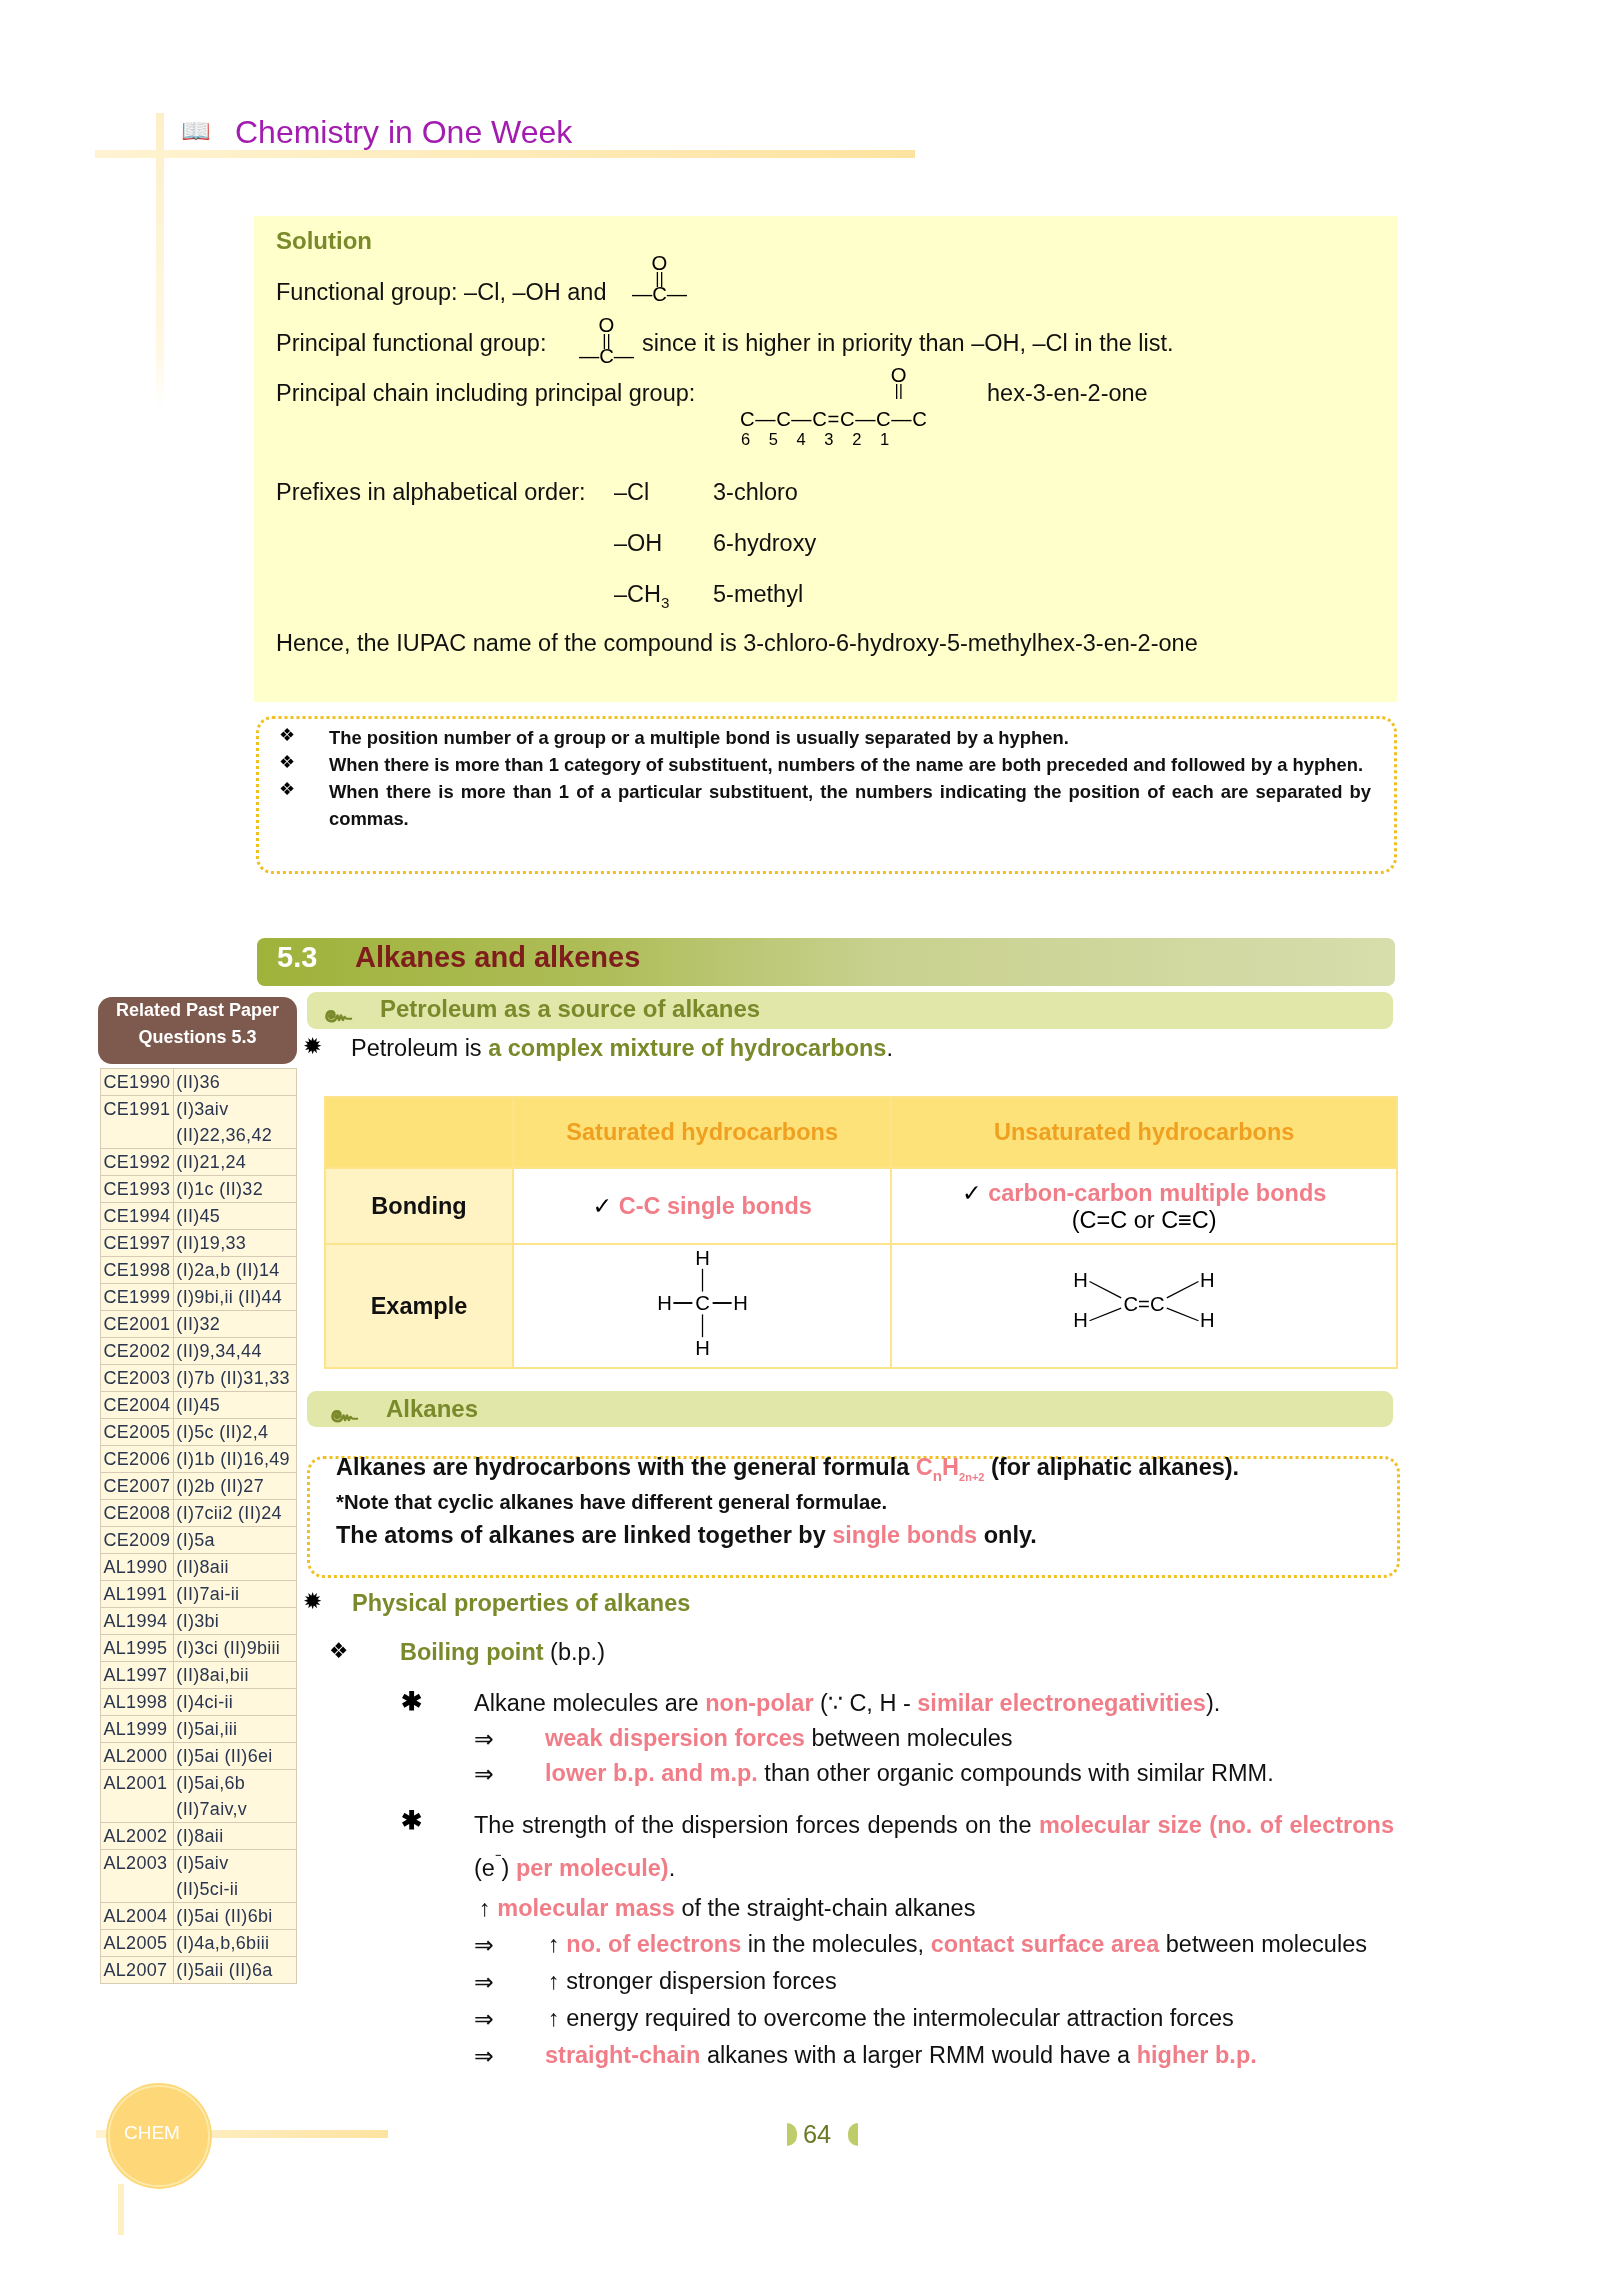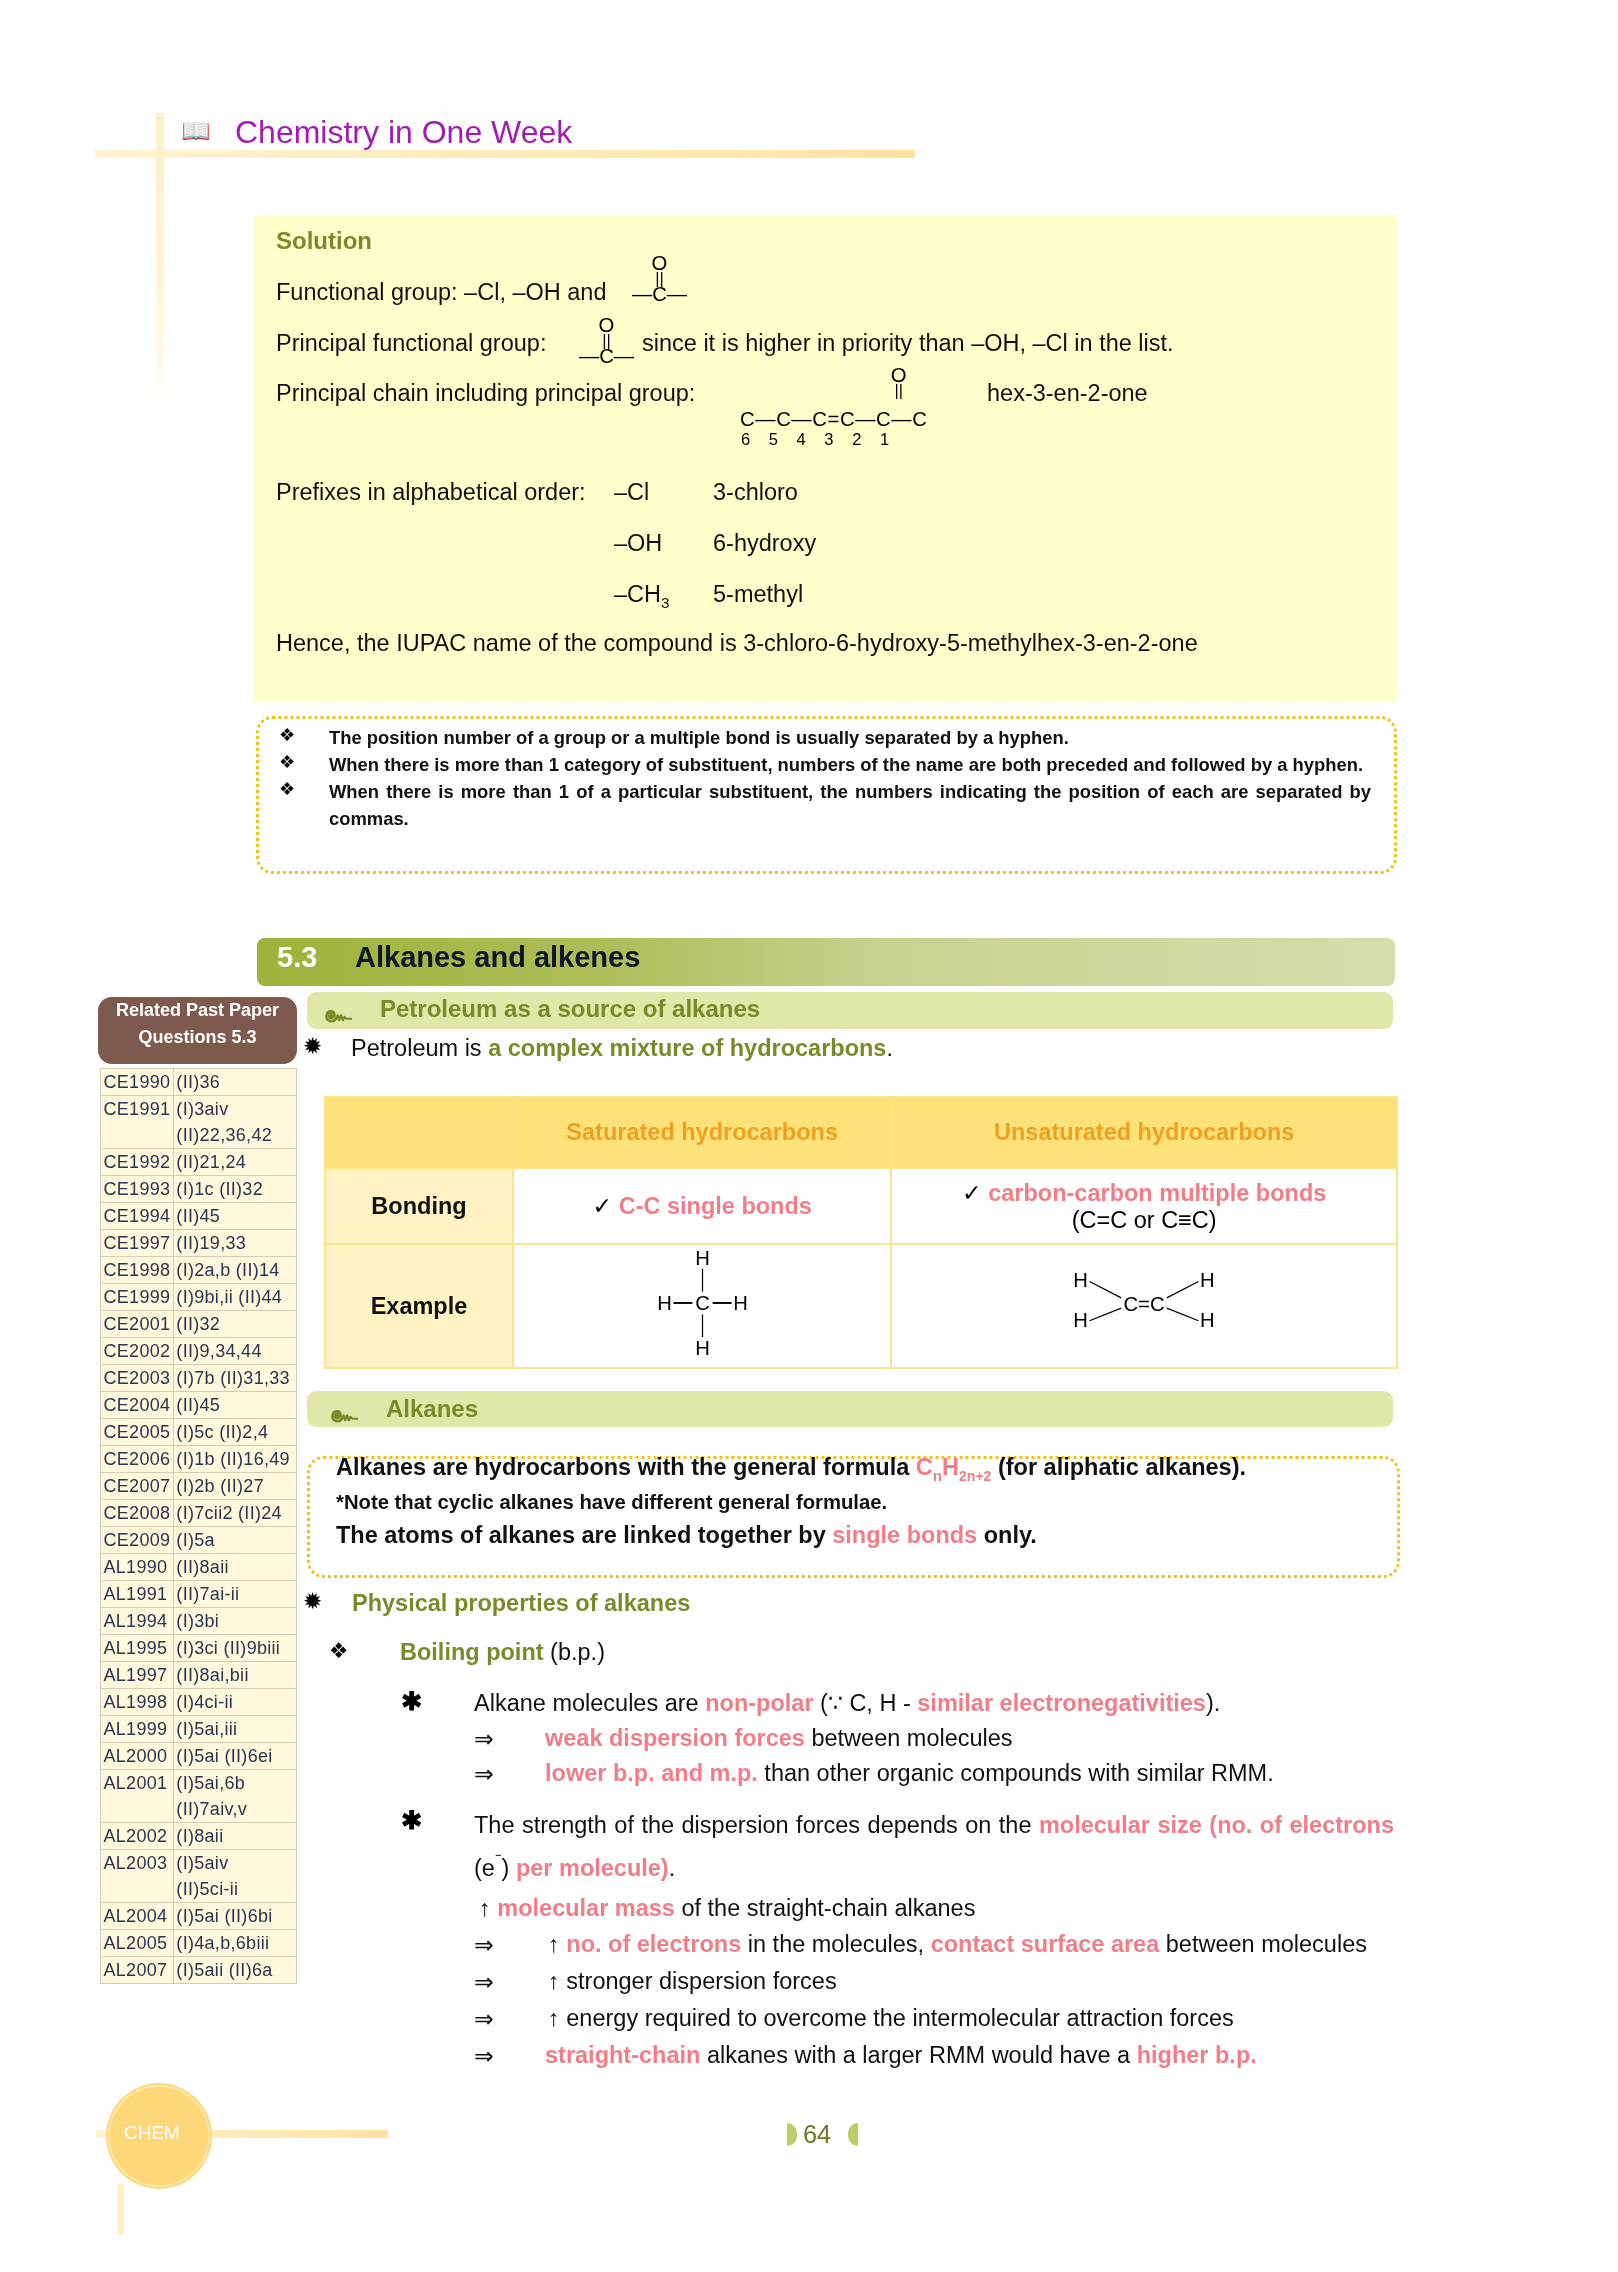--- a/index.html
+++ b/index.html
@@ -16,21 +16,21 @@
   .sol-head{left:276px;top:227px;font-size:24px;font-weight:bold;color:#7a8a2a;}
   .mol{font-size:20.3px;line-height:1;text-align:center;}
   
   .tips{left:256px;top:716px;width:1135px;height:152px;border:3.2px dotted #f0c020;border-radius:16.5px;}
   .tip{font-size:18.4px;font-weight:bold;color:#111;line-height:27px;}
   .tip-bullet{font-size:18px;}
   
   .banner{left:257px;top:938px;width:1138px;height:48px;border-radius:7.6px;
     background:linear-gradient(90deg,#9fb23a 0%,#aebd58 30%,#c9d18f 55%,#d7ddac 100%);}
   .banner-num{left:277px;top:941px;font-size:29px;font-weight:bold;color:#fff;}
-  .banner-title{left:355px;top:941px;font-size:29px;font-weight:bold;color:#0f172a;}
+  .banner-title{left:355px;top:941px;font-size:29px;font-weight:bold;color:#7f1d1d;}
   
   .subbar{background:#e0e7a8;border-radius:9px;}
   .sub-icon{font-size:24px;color:#7a8a2a;font-weight:bold;}
   .sub-title{font-size:24px;color:#7a8a2a;font-weight:bold;}
   
   .rel-head{left:98px;top:997px;width:199px;height:67px;background:#7e5a4e;border-radius:14px;color:#fff;font-weight:bold;font-size:18px;text-align:center;line-height:27px;padding-top:0;box-sizing:border-box;}
   .rel-table{left:100px;top:1068px;width:197px;border-collapse:collapse;background:#fff8dc;}
   .rel-table td{border:1.9px solid #d8cbb6;font-size:18px;color:#2a3550;padding:0 2.5px;line-height:26px;vertical-align:top;letter-spacing:0.3px;}
   .rel-table td.yr{width:65px;}
   
@@ -374,21 +374,21 @@
     </td>
   </tr>
 </tbody>
   </table>
 
 <div class="abs subbar" style="left:307px;top:1391px;width:1086px;height:36px;"></div>
 <div class="abs sub-icon" style="left:330px;top:1394px;">฽๛</div>
 <div class="abs sub-title" style="left:386px;top:1395px;">Alkanes</div>
 
 <div class="abs defbox"></div>
-<div class="abs def-line" style="left:336px;top:1454px;"><span>Alkanes are hydrocarbons with the general formula </span><span class="pink"><span>C</span><sub style="font-size:15.2px;">n</sub><span>H</span><sub style="font-size:14px;">2n+2</sub></span><span> (for aliphatic alkanes).</span></div>
+<div class="abs def-line" style="left:336px;top:1454px;"><span>Alkanes are hydrocarbons with the general formula </span><span class="pink"><span>C</span><sub style="font-size:15.2px;">n</sub><span>H</span><sub style="font-size:11px;">2n+2</sub></span><span> (for aliphatic alkanes).</span></div>
 <div class="abs def-line" style="left:336px;top:1491px;font-size:20.3px;">*Note that cyclic alkanes have different general formulae.</div>
 <div class="abs def-line" style="left:336px;top:1522px;"><span>The atoms of alkanes are linked together by </span><span class="pink">single bonds</span><span> only.</span></div>
 
 <div class="abs" style="left:303px;top:1588px;font-size:23px;">✹</div>
 <div class="abs green" style="left:352px;top:1590px;font-size:23.5px;">Physical properties of alkanes</div>
 
 <div class="abs" style="left:329px;top:1638px;font-size:21.6px;">❖</div>
 <div class="abs body-text" style="left:400px;top:1639px;"><span class="green">Boiling point</span><span> (b.p.)</span></div>
 
 <div class="abs" style="left:401px;top:1686px;font-size:25.4px;font-weight:bold;">✱</div>

